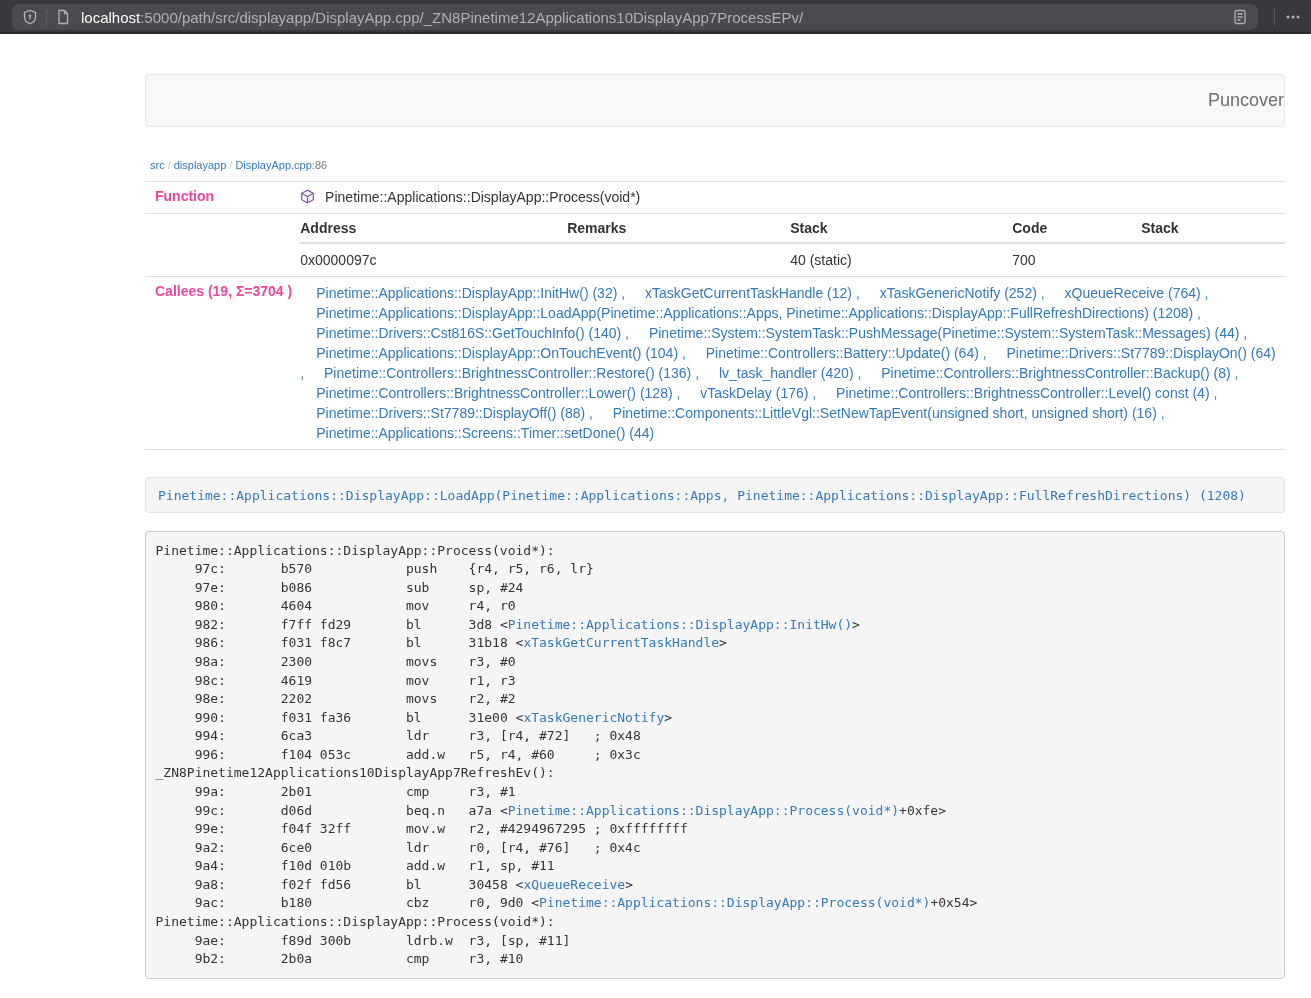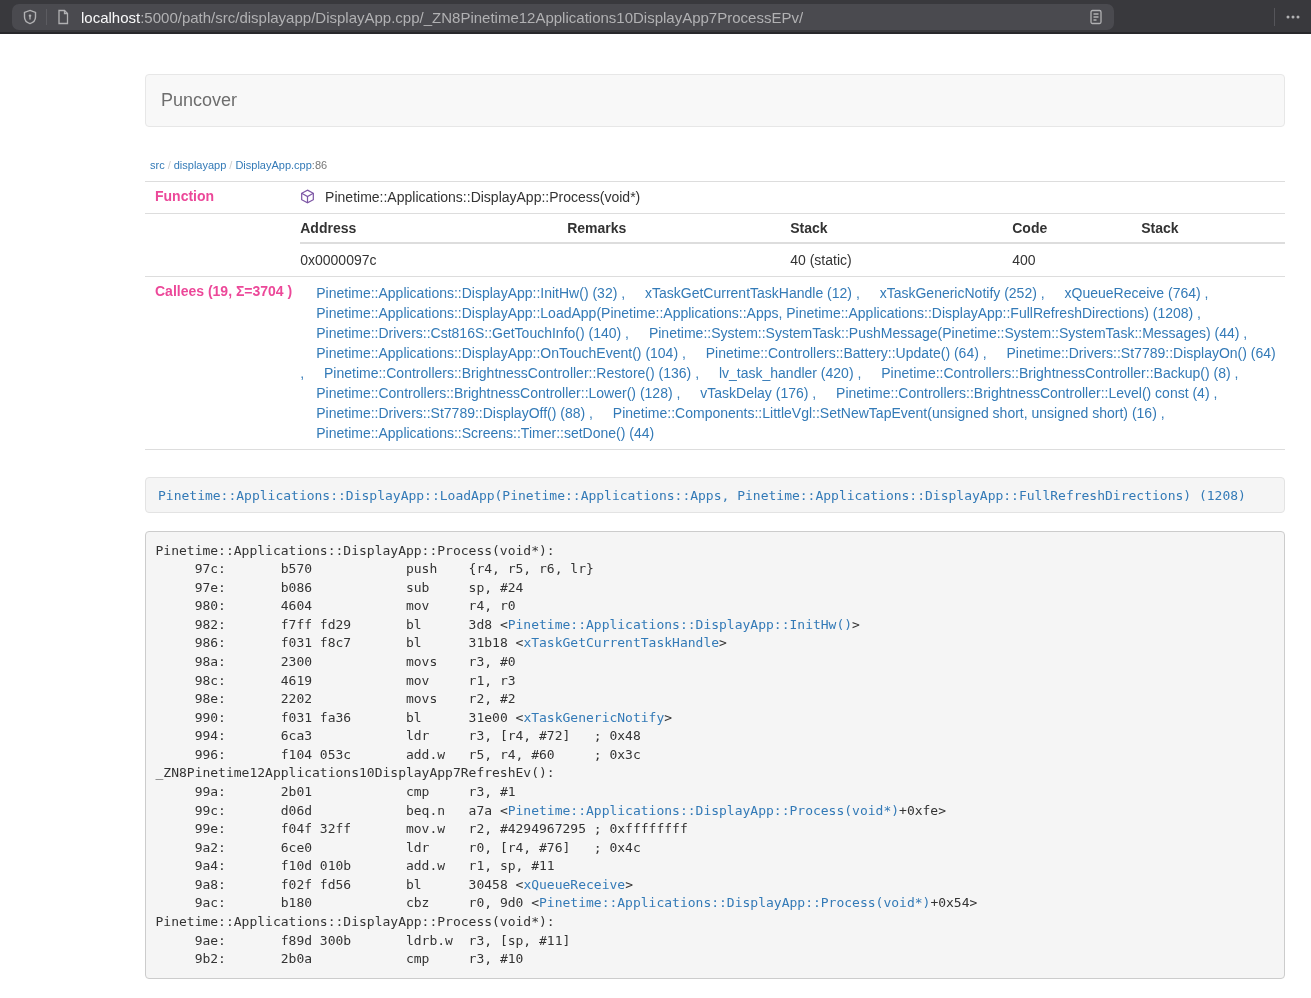--- a/index.html
+++ b/index.html
@@ -9,39 +9,39 @@
     font-family:"Liberation Sans", sans-serif; font-size:14px; color:#333;
   }
   a { color:#337ab7; text-decoration:none; cursor:pointer; }
 
   
   .toolbar {
     position:relative; height:34px; background:#39393d;
     border-bottom:2px solid #28282b;
   }
   .urlbar {
-    position:absolute; left:12px; top:4px; width:1102px; height:26px;
+    position:absolute; left:12px; top:4px; width:1246px; height:26px;
     background:#4a4a4f; border-radius:7px;
     display:flex; align-items:center; padding:0 6px;
   }
   .ic { display:inline-flex; align-items:center; justify-content:center; width:24px; height:24px; flex:0 0 auto; }
   .vsep { width:1px; height:16px; background:#5c5c61; margin:0 4px; flex:0 0 auto; }
   .url-text { margin-left:6px; font-size:15px; color:#b1b1b3; white-space:nowrap; overflow:hidden; }
   .url-host { color:#f9f9fa; }
   .spacer { flex:1 1 auto; }
   .toolbar-right { position:absolute; right:6px; top:4px; height:26px; display:flex; align-items:center; }
   .tsep { width:1px; height:18px; background:#55555a; margin:0 6px; }
 
   
   .page { margin-left:145px; width:1140px; }
 
   .navbar {
     margin-top:40px; height:53px; background:#f8f8f8;
     border:1px solid #e7e7e7; border-radius:4px;
-    display:flex; align-items:center;
+    display:flex; align-items:center;justify-content:flex-end;
   }
   .brand { padding-left:15px; font-size:18px; color:#6e6e6e; }
 
   .crumbs { margin:32px 0 10px 5px; font-size:11px; }
   .crumb-sep { color:#ccc; padding:0 3px; }
   .crumb-suffix { color:#777; }
 
   table.ftable {
     width:100%; border-collapse:collapse; margin-top:2px;
     border-top:1px solid #ddd;
@@ -162,21 +162,21 @@
                   <th>Stack</th>
                   <th>Code</th>
                   <th>Stack</th>
                 </tr>
               </thead>
             <tbody>
                 <tr>
                   <td>0x0000097c</td>
                   <td></td>
                   <td>40 (static)</td>
-                  <td>400</td>
+                  <td>700</td>
                   <td></td>
                 </tr>
               </tbody>
           </table>
         </td>
       </tr>
       <tr>
         <th>Callees (19, Σ=3704 )</th>
         <td class="callees-cell"><a class="callee-link">Pinetime::Applications::DisplayApp::InitHw() (32)</a><span class="callee-sep"> , </span><a class="callee-link">xTaskGetCurrentTaskHandle (12)</a><span class="callee-sep"> , </span><a class="callee-link">xTaskGenericNotify (252)</a><span class="callee-sep"> , </span><a class="callee-link">xQueueReceive (764)</a><span class="callee-sep"> , </span><a class="callee-link">Pinetime::Applications::DisplayApp::LoadApp(Pinetime::Applications::Apps, Pinetime::Applications::DisplayApp::FullRefreshDirections) (1208)</a><span class="callee-sep"> , </span><a class="callee-link">Pinetime::Drivers::Cst816S::GetTouchInfo() (140)</a><span class="callee-sep"> , </span><a class="callee-link">Pinetime::System::SystemTask::PushMessage(Pinetime::System::SystemTask::Messages) (44)</a><span class="callee-sep"> , </span><a class="callee-link">Pinetime::Applications::DisplayApp::OnTouchEvent() (104)</a><span class="callee-sep"> , </span><a class="callee-link">Pinetime::Controllers::Battery::Update() (64)</a><span class="callee-sep"> , </span><a class="callee-link">Pinetime::Drivers::St7789::DisplayOn() (64)</a><span class="callee-sep"> , </span><a class="callee-link">Pinetime::Controllers::BrightnessController::Restore() (136)</a><span class="callee-sep"> , </span><a class="callee-link">lv_task_handler (420)</a><span class="callee-sep"> , </span><a class="callee-link">Pinetime::Controllers::BrightnessController::Backup() (8)</a><span class="callee-sep"> , </span><a class="callee-link">Pinetime::Controllers::BrightnessController::Lower() (128)</a><span class="callee-sep"> , </span><a class="callee-link">vTaskDelay (176)</a><span class="callee-sep"> , </span><a class="callee-link">Pinetime::Controllers::BrightnessController::Level() const (4)</a><span class="callee-sep"> , </span><a class="callee-link">Pinetime::Drivers::St7789::DisplayOff() (88)</a><span class="callee-sep"> , </span><a class="callee-link">Pinetime::Components::LittleVgl::SetNewTapEvent(unsigned short, unsigned short) (16)</a><span class="callee-sep"> , </span><a class="callee-link">Pinetime::Applications::Screens::Timer::setDone() (44)</a></td>
       </tr>

